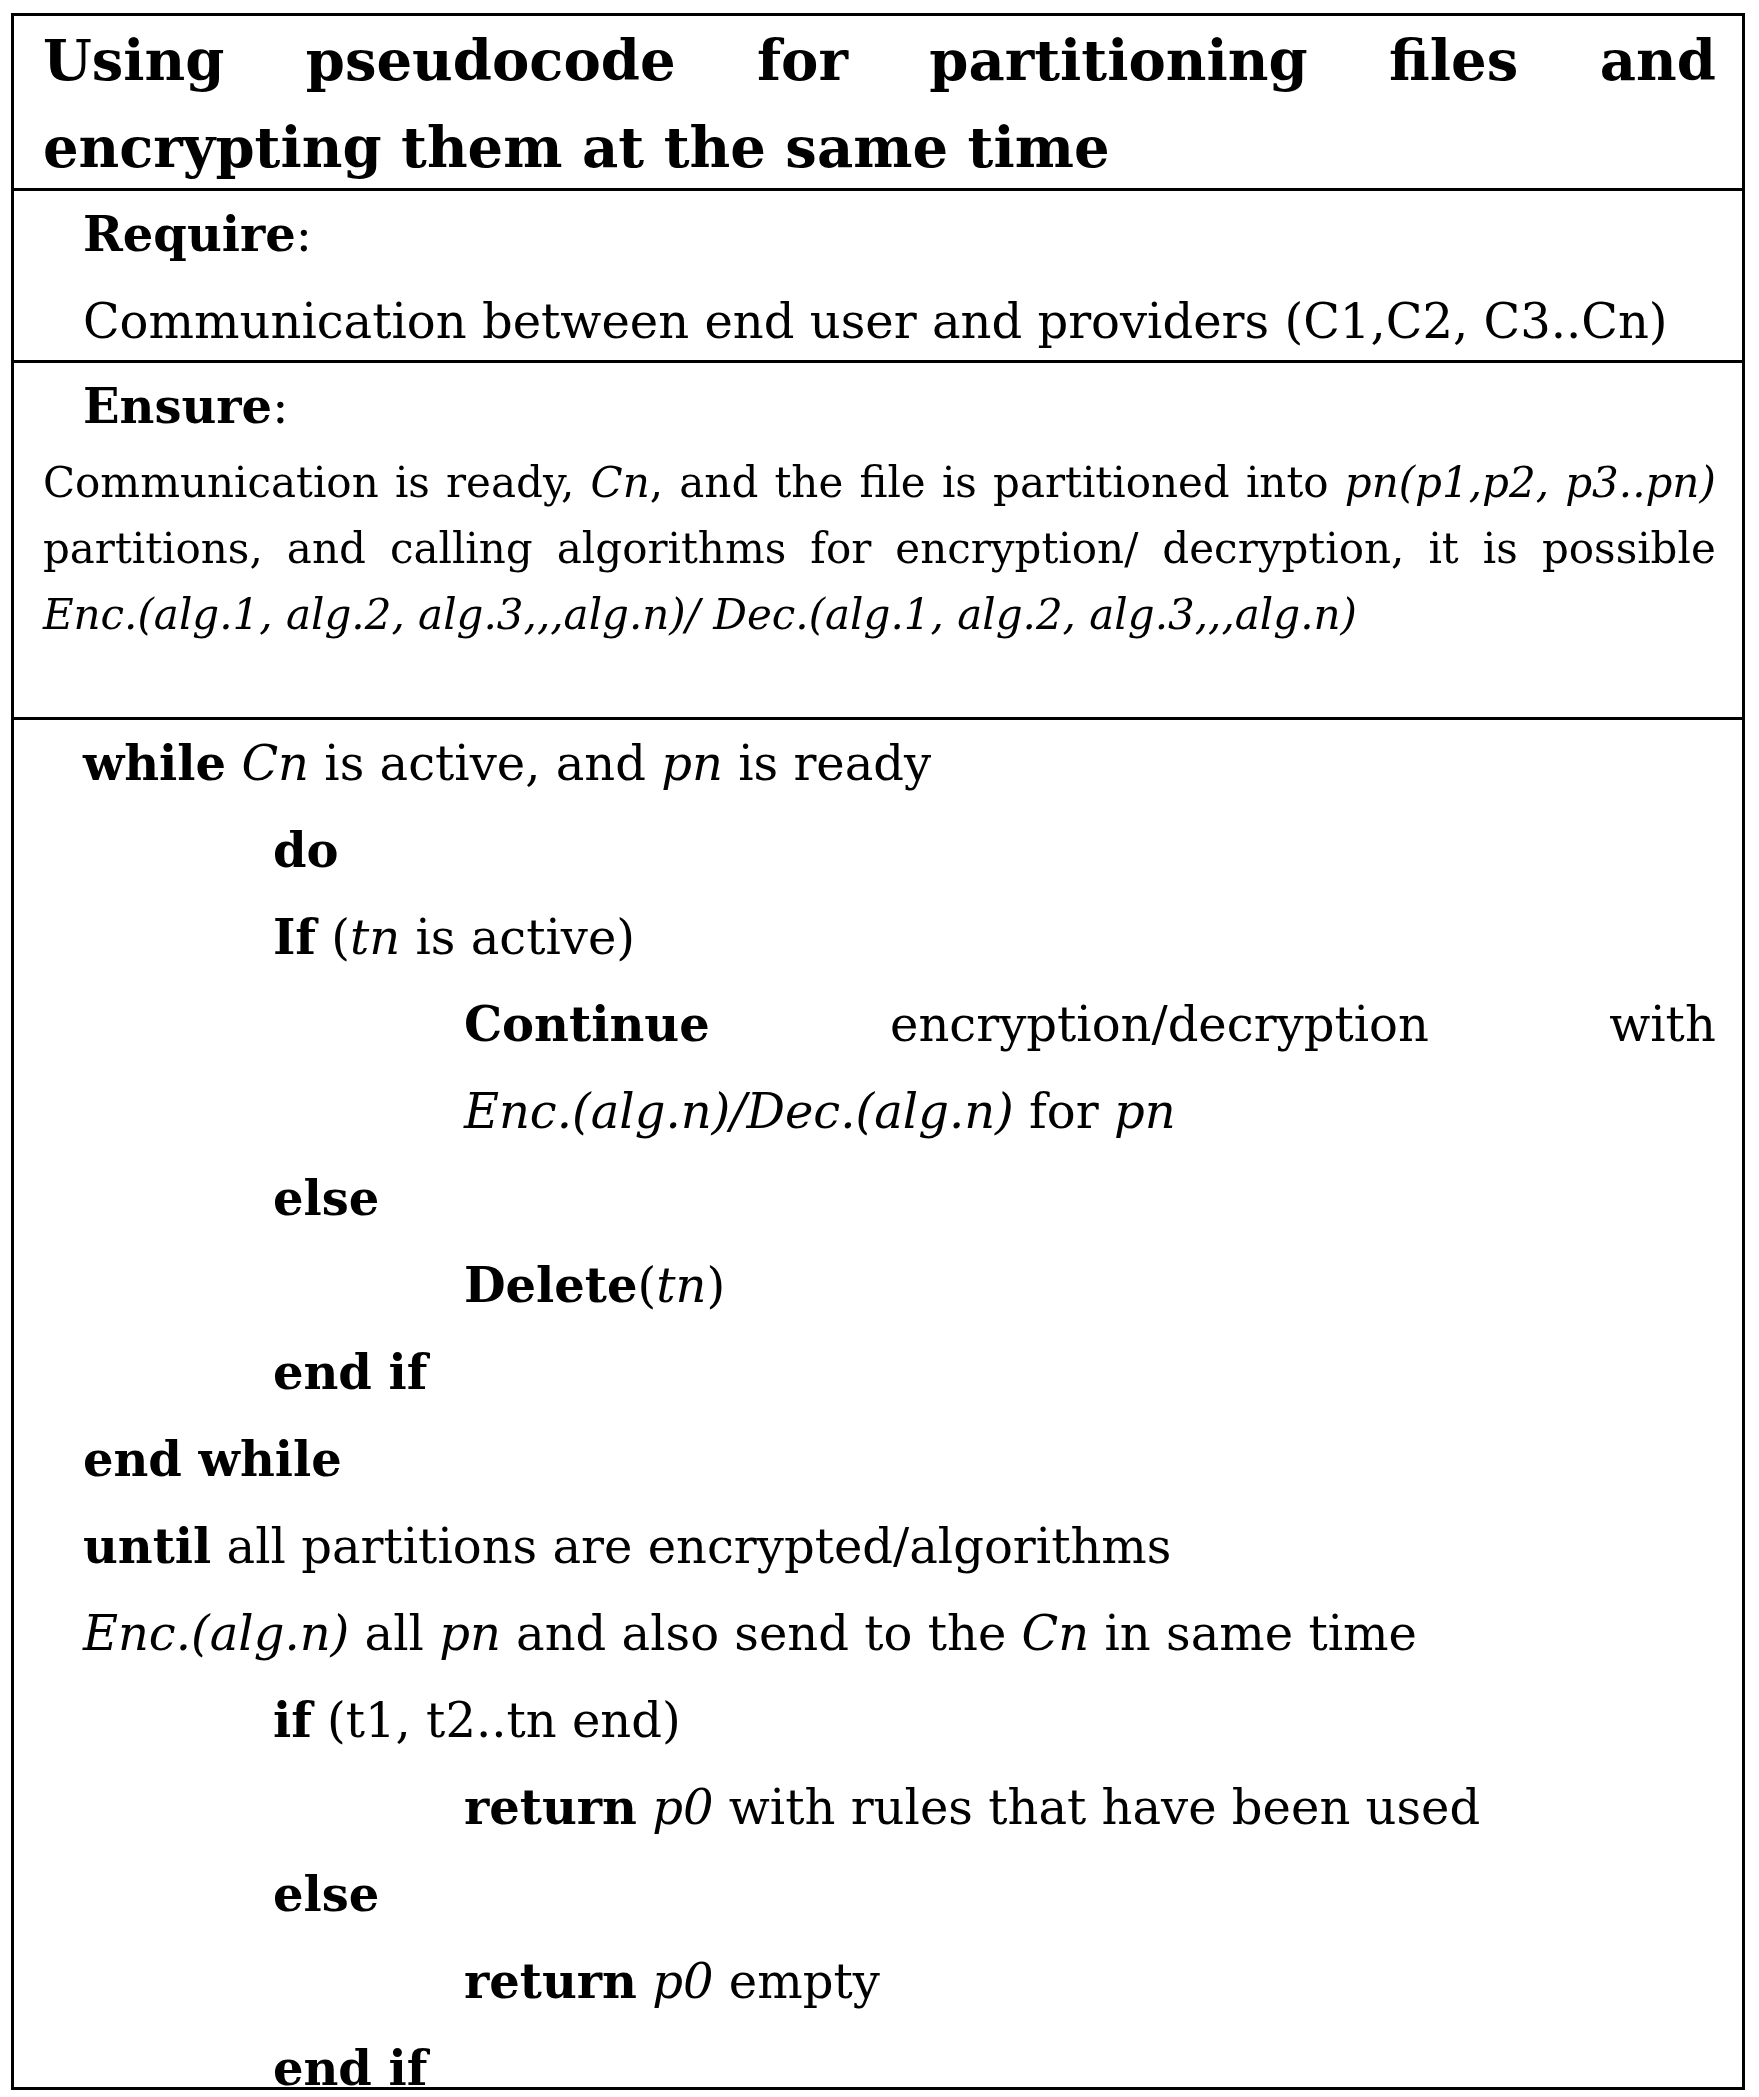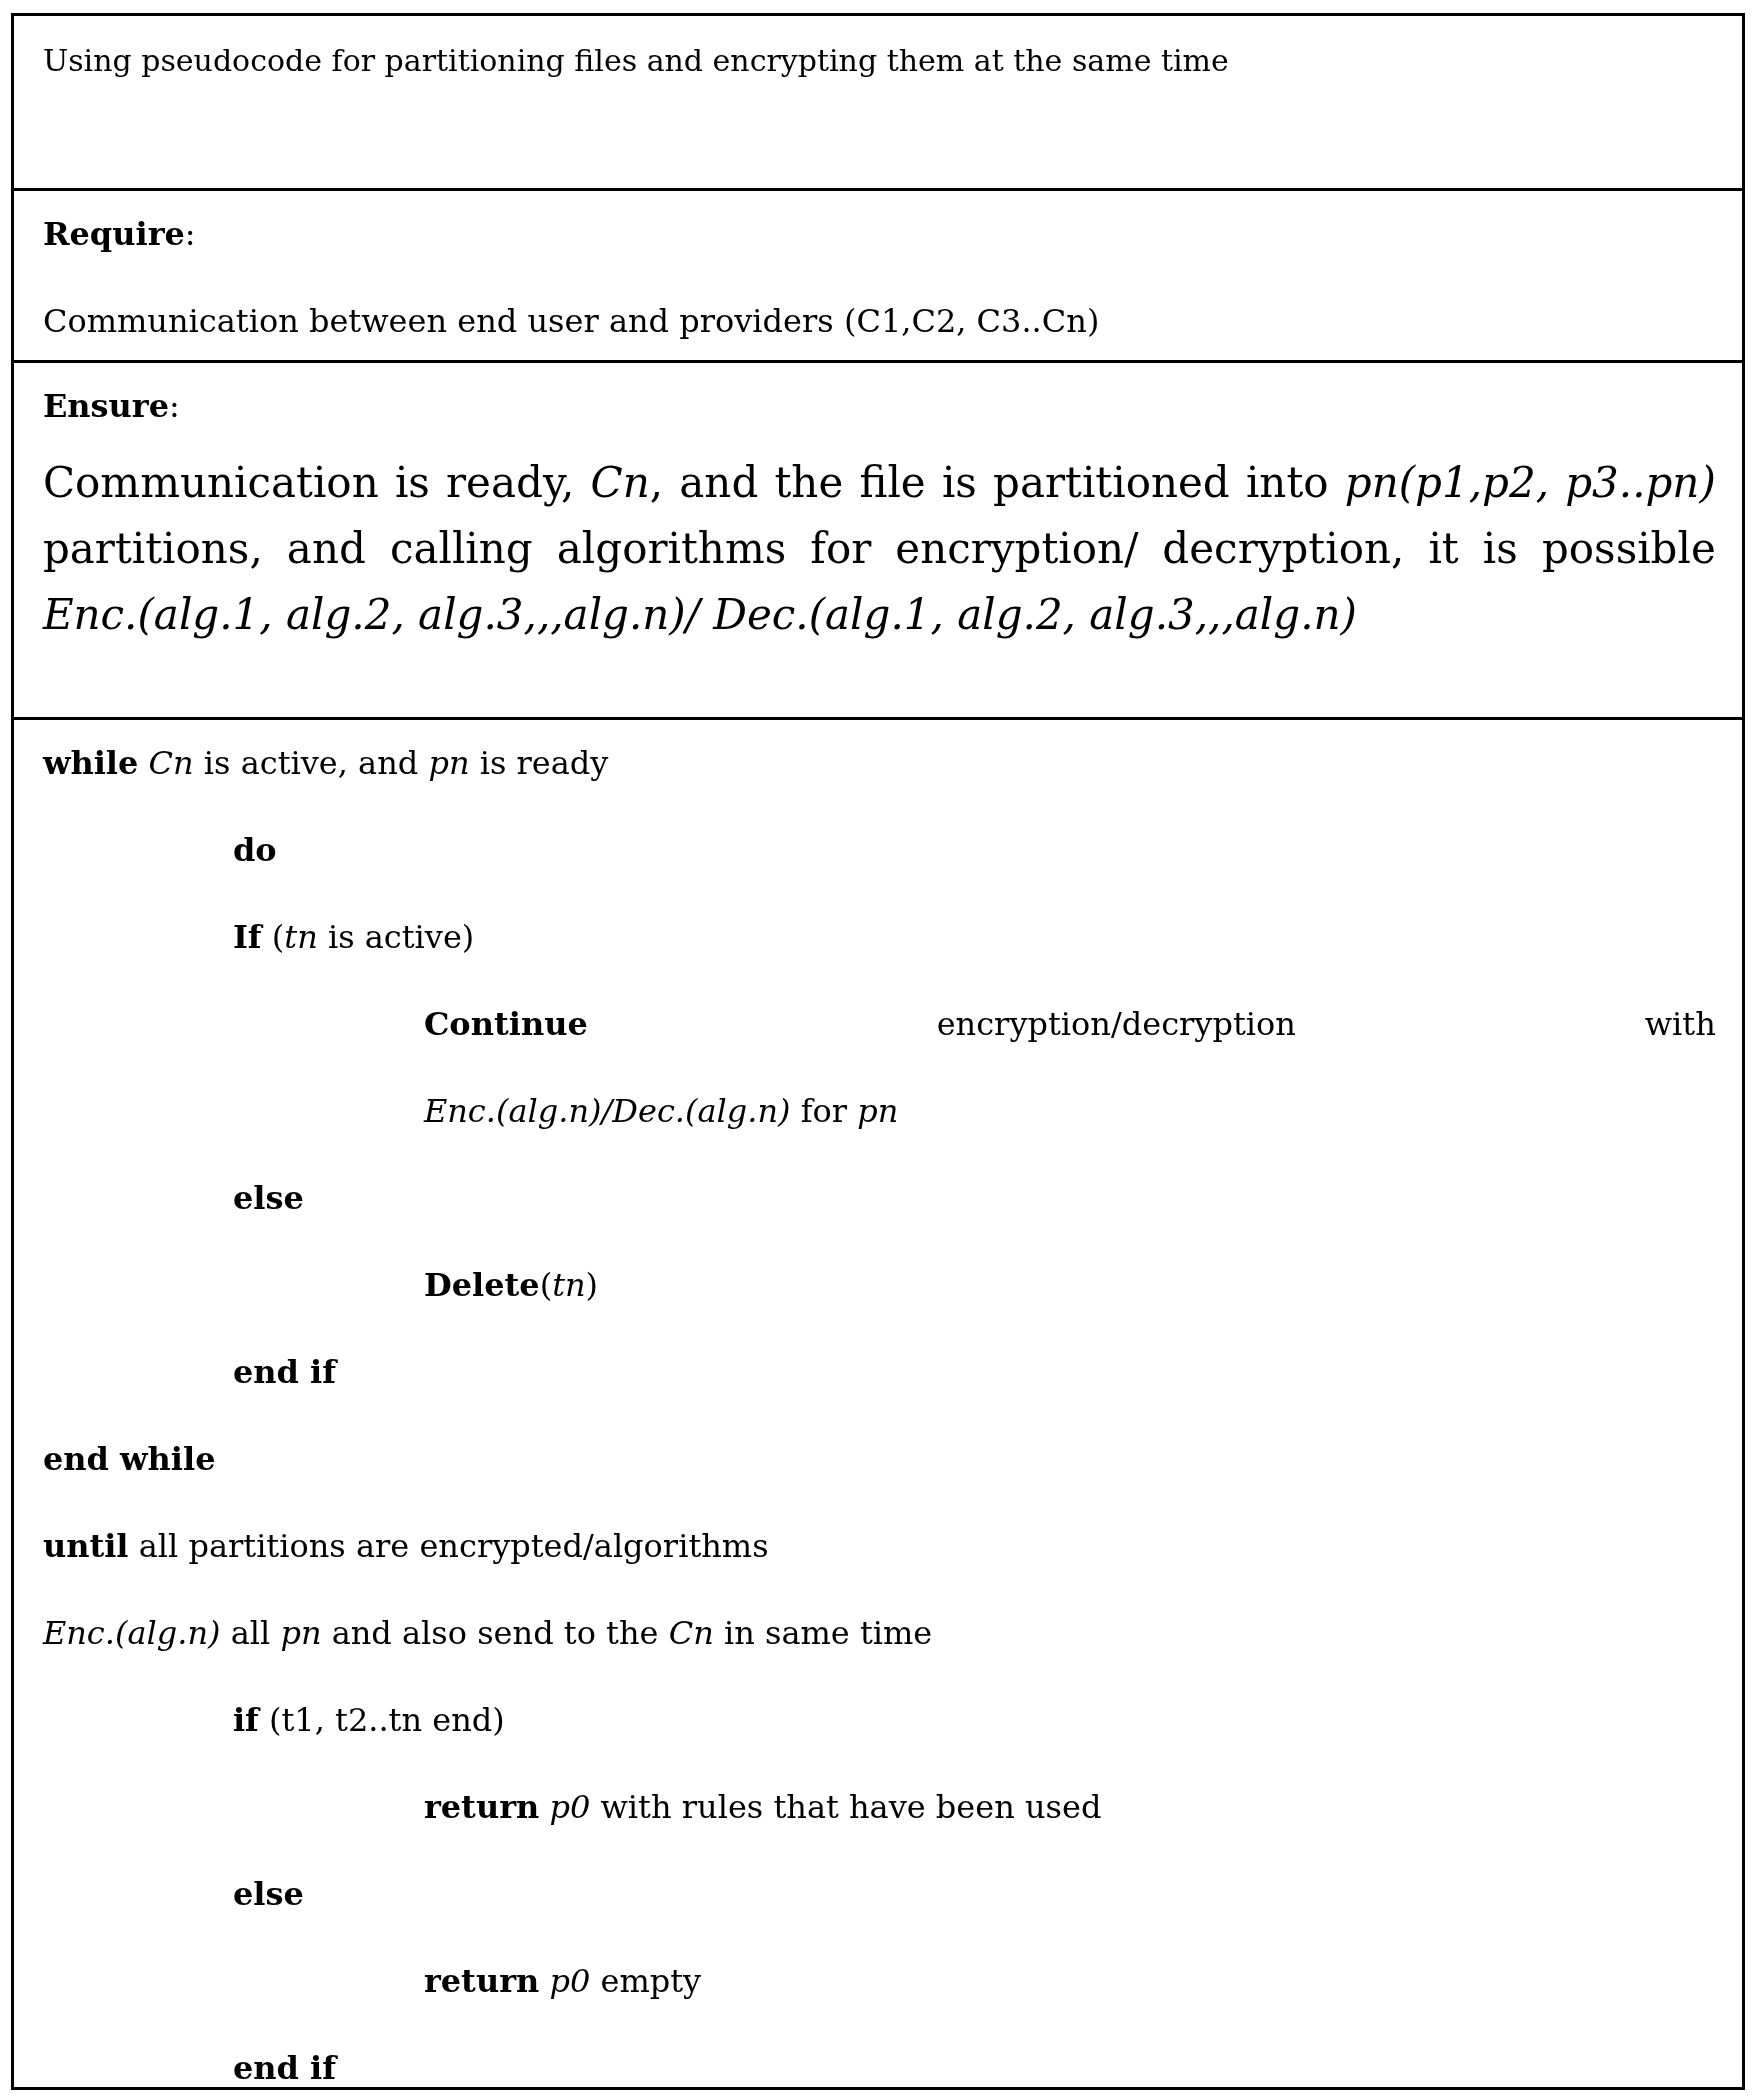--- a/index.html
+++ b/index.html
@@ -23,34 +23,35 @@
     box-sizing: border-box;
     border: 3.2px solid #000;
   }
   .section {
     box-sizing: border-box;
     border-bottom: 3.2px solid #000;
     padding: 0 26.6px 0 28.5px;
   }
   .section:last-child { border-bottom: none; }
   .line {
-    font-size: 32px;
+    font-size: 48px;
     line-height: 87px;
     height: 87px;
     white-space: nowrap;
+    margin-left: 40px;
   }
   .justify {
     font-size: 42px;
     line-height: 66px;
     text-align: justify;
     text-align-last: left;
   }
   .title {
-    font-weight: normal;
-    font-size: 30px;
+    font-weight: bold;
+    font-size: 56px;
     line-height: 87px;
     text-align: justify;
     text-align-last: left;
   }
   .sec-title { height: 175px; padding-top: 1.3px; }
   .sec-require { height: 172px; }
   .sec-ensure { height: 357px; }
   .sec-body { padding-top: 0; }
   b { font-weight: bold; }
   i { font-style: italic; }

